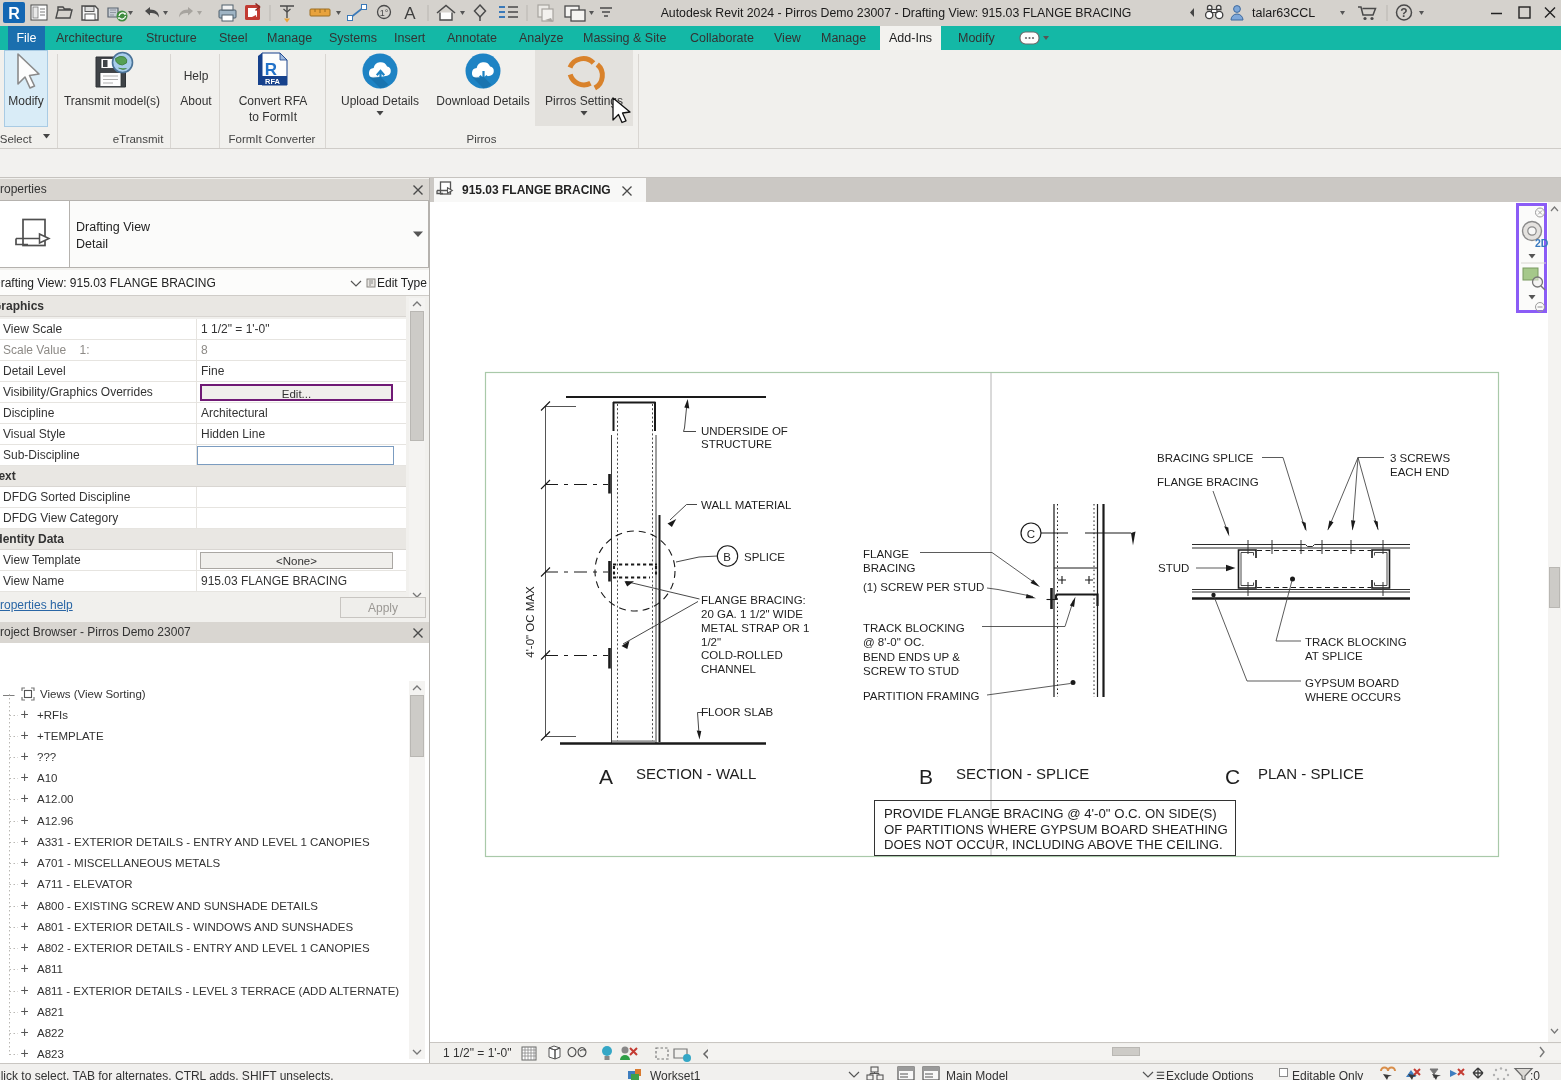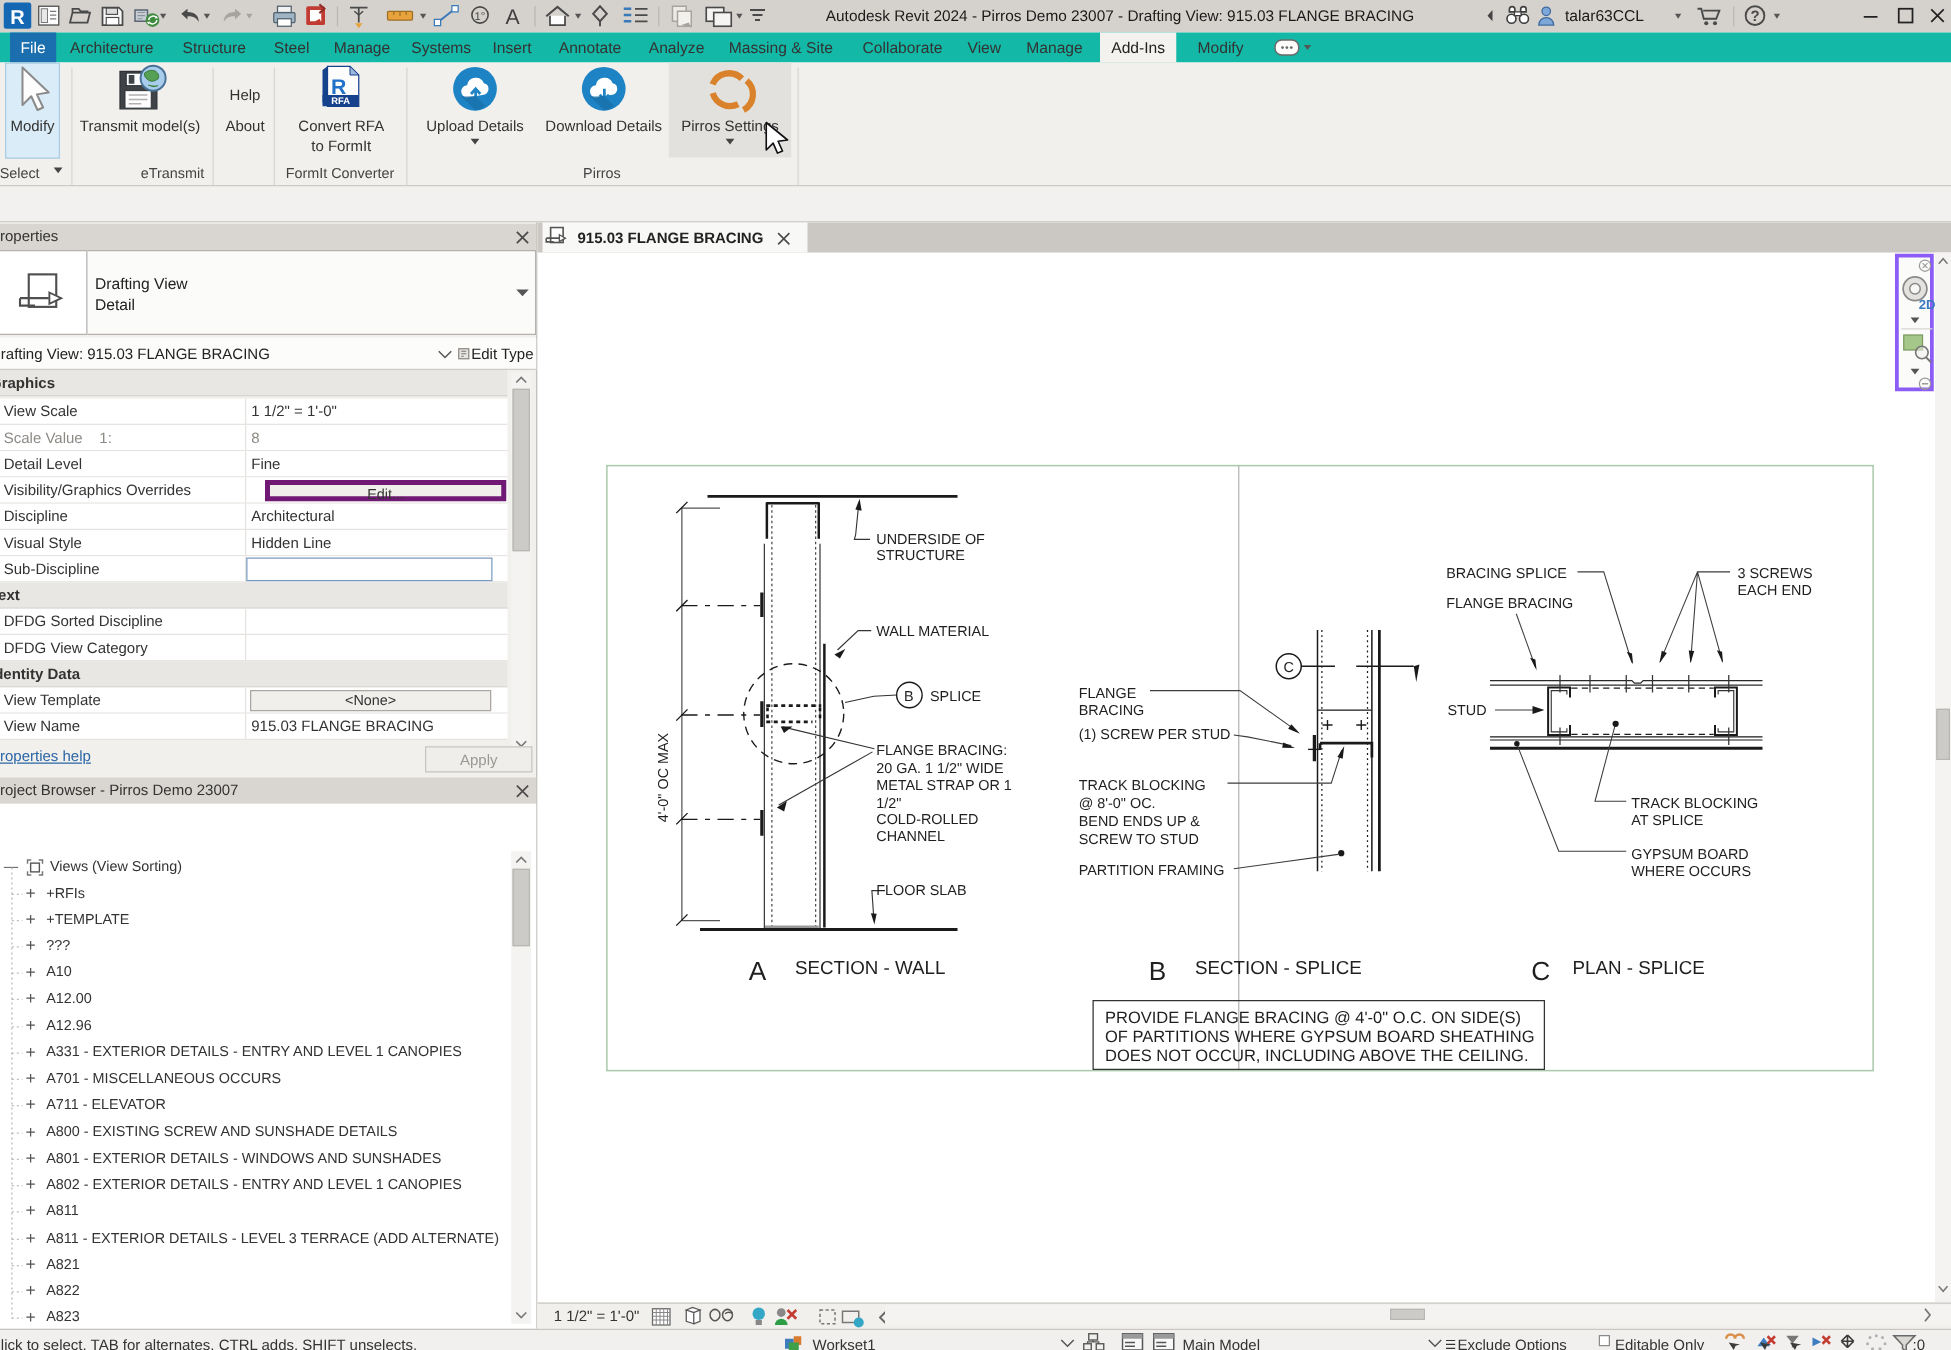--- a/index.html
+++ b/index.html
@@ -278,21 +278,21 @@
   <div class="prow" style="top:162px;">
       <div class="lab" style="color:#8d8a86;">Scale Value&nbsp;&nbsp;&nbsp;&nbsp;1:</div>
       <div class="val" style="color:#8d8a86;">8</div>
     </div>
   <div class="prow" style="top:183px;">
       <div class="lab">Detail Level</div>
       <div class="val">Fine</div>
     </div>
   <div class="prow" style="top:204px;">
       <div class="lab">Visibility/Graphics Overrides</div>
-    <div style="position:absolute;left:212px;top:2px;width:193px;height:17px;background:#f0efec;border:4px solid #701a75;text-align:center;line-height:16px;font-size:11.5px;">Edit...</div>
+    <div style="position:absolute;left:200px;top:2px;width:193px;height:17px;background:#f0efec;border:2px solid #701a75;text-align:center;line-height:16px;font-size:11.5px;">Edit...</div>
     </div>
   <div class="prow" style="top:225px;">
       <div class="lab">Discipline</div>
       <div class="val">Architectural</div>
     </div>
   <div class="prow" style="top:246px;">
       <div class="lab">Visual Style</div>
       <div class="val">Hidden Line</div>
     </div>
   <div class="prow" style="top:267px;">
@@ -372,21 +372,21 @@
   <div class="treeitem" style="top:633px;">
       <span class="plus">+</span>
       <span class="txt">A12.96</span>
     </div>
   <div class="treeitem" style="top:654px;">
       <span class="plus">+</span>
       <span class="txt">A331 - EXTERIOR DETAILS - ENTRY AND LEVEL 1 CANOPIES</span>
     </div>
   <div class="treeitem" style="top:675px;">
       <span class="plus">+</span>
-      <span class="txt">A701 - MISCELLANEOUS OCCURS</span>
+      <span class="txt">A701 - MISCELLANEOUS METALS</span>
     </div>
   <div class="treeitem" style="top:696px;">
       <span class="plus">+</span>
       <span class="txt">A711 - ELEVATOR</span>
     </div>
   <div class="treeitem" style="top:718px;">
       <span class="plus">+</span>
       <span class="txt">A800 - EXISTING SCREW AND SUNSHADE DETAILS</span>
     </div>
   <div class="treeitem" style="top:739px;">

